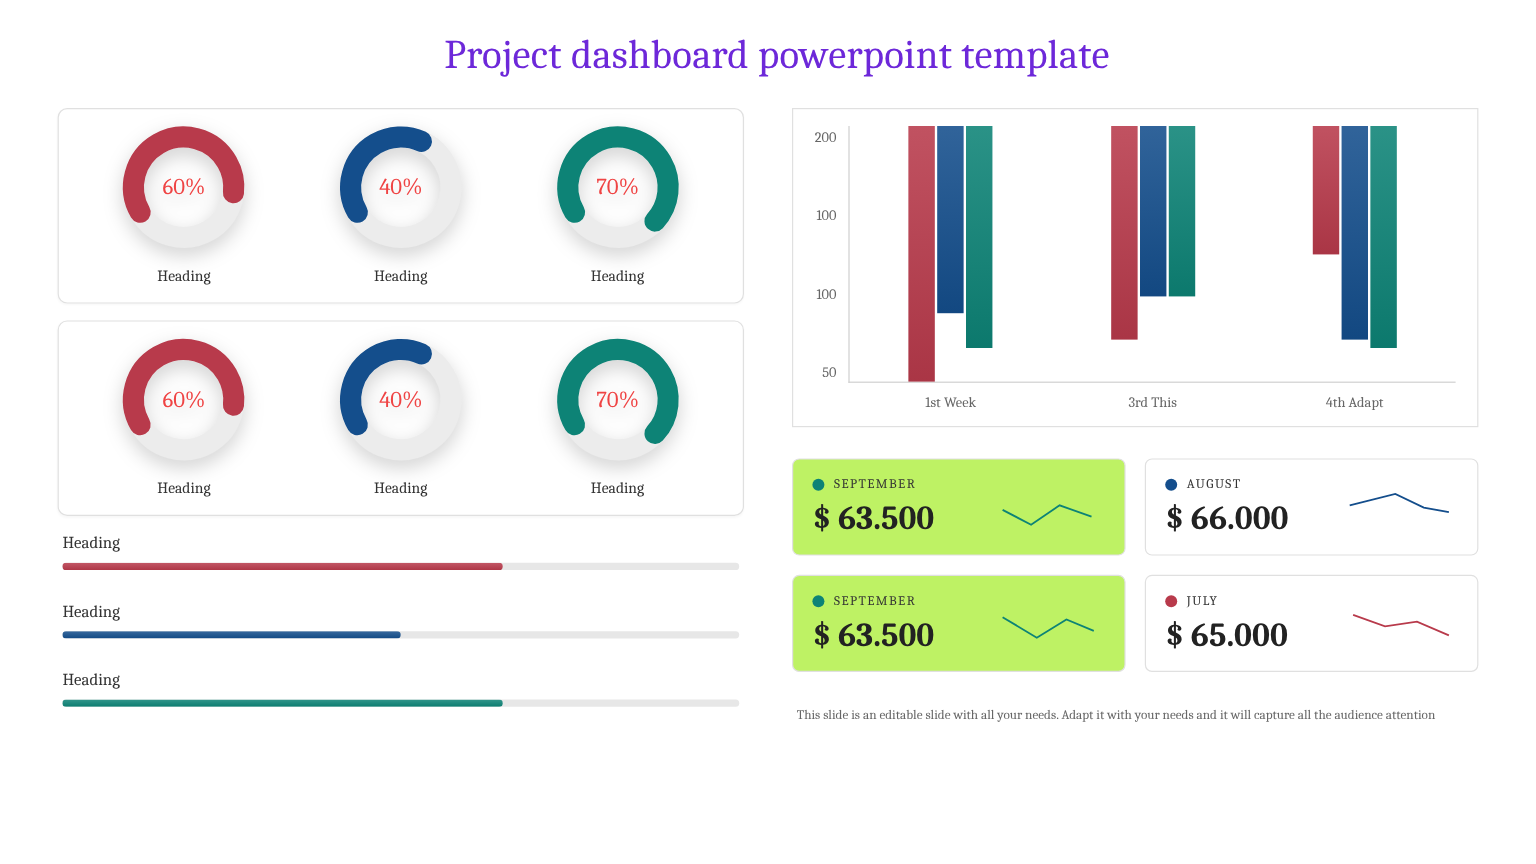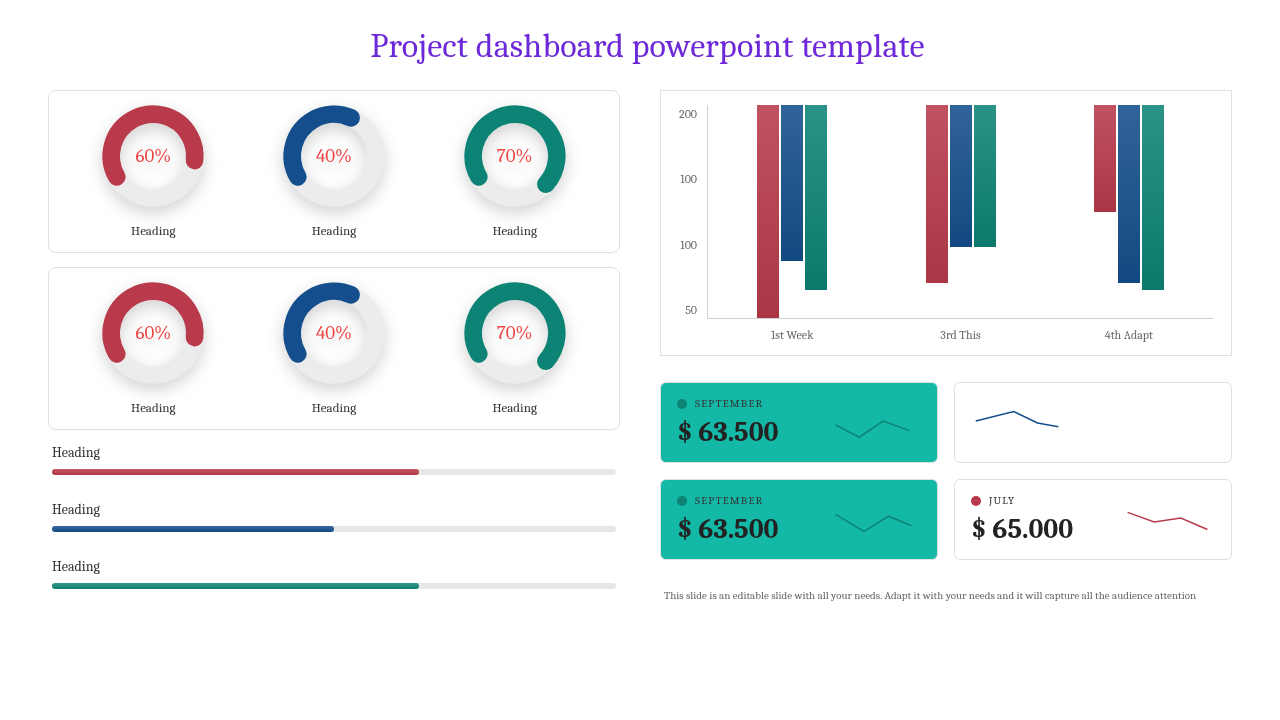--- a/index.html
+++ b/index.html
@@ -122,21 +122,21 @@
     gap: 16px;
   }
   .stat-card {
     border: 1px solid #e0e0e0;
     border-radius: 6px;
     padding: 14px 16px 14px 16px;
     display: flex;
     align-items: center;
     justify-content: space-between;
   }
-  .stat-card.shade { background: #14b8a6; }
+  .stat-card.shade { background: #bef264; }
   .stat-left { }
   .stat-month {
     font-size: 11px;
     letter-spacing: 1.2px;
     color: #333;
     display: flex;
     align-items: center;
     gap: 8px;
     margin-bottom: 6px;
   }
@@ -299,20 +299,27 @@
         <span class="dot" style="background:#0d8376"></span>
         <span>SEPTEMBER</span>
       </div>
       <div class="stat-amount">$ 63.500</div>
     </div>
     <svg class="spark" viewBox="0 0 100 40">
       <polyline points="10 22 35 35 60 18 88 28" stroke="#0d8376"></polyline>
     </svg>
   </div>
   <div class="stat-card ">
+    <div class="stat-left">
+      <div class="stat-month">
+        <span class="dot" style="background:#144e8c"></span>
+        <span>AUGUST</span>
+      </div>
+      <div class="stat-amount">$ 66.000</div>
+    </div>
     <svg class="spark" viewBox="0 0 100 40">
       <polyline points="5 18 45 8 70 20 92 24" stroke="#144e8c"></polyline>
     </svg>
   </div>
   <div class="stat-card shade">
     <div class="stat-left">
       <div class="stat-month">
         <span class="dot" style="background:#0d8376"></span>
         <span>SEPTEMBER</span>
       </div>

